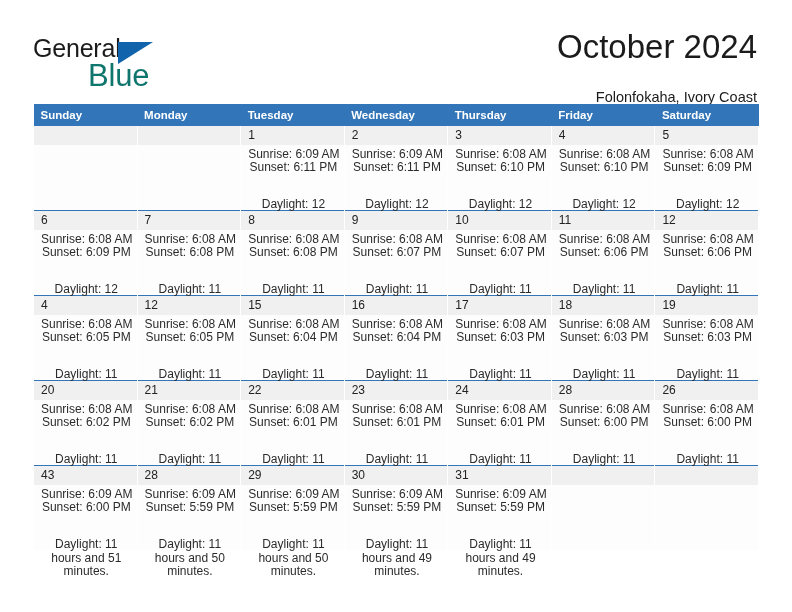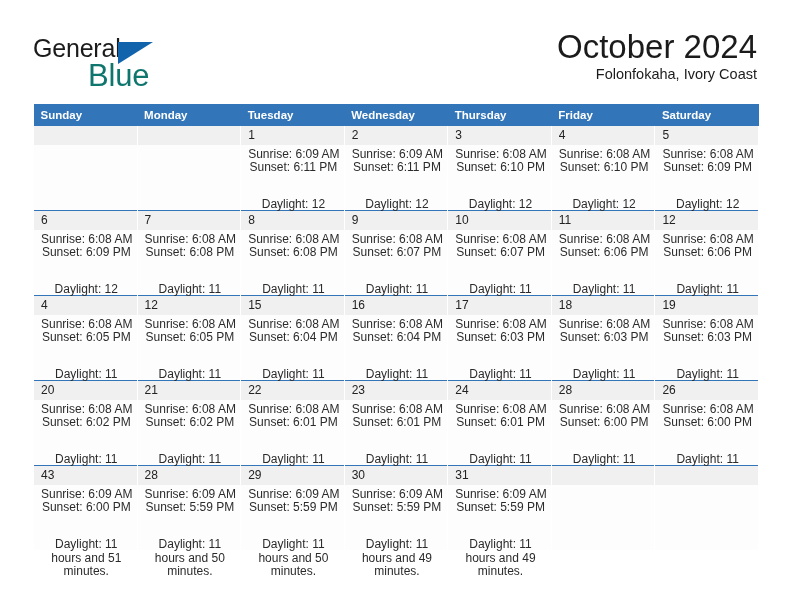--- a/index.html
+++ b/index.html
@@ -70,21 +70,21 @@
     text-align: right;
   }
   .cal-title {
     font-size: 33px;
     color: #1b1b1b;
     font-weight: normal;
     line-height: 34px;
     white-space: nowrap;
   }
   .cal-subtitle {
-    margin-top: 1px;
+    margin-top: 24px;
     font-size: 14.5px;
     color: #1b1b1b;
     line-height: 18px;
     white-space: nowrap;
   }
 
   
   .calendar {
     position: absolute;
     left: 33px;

